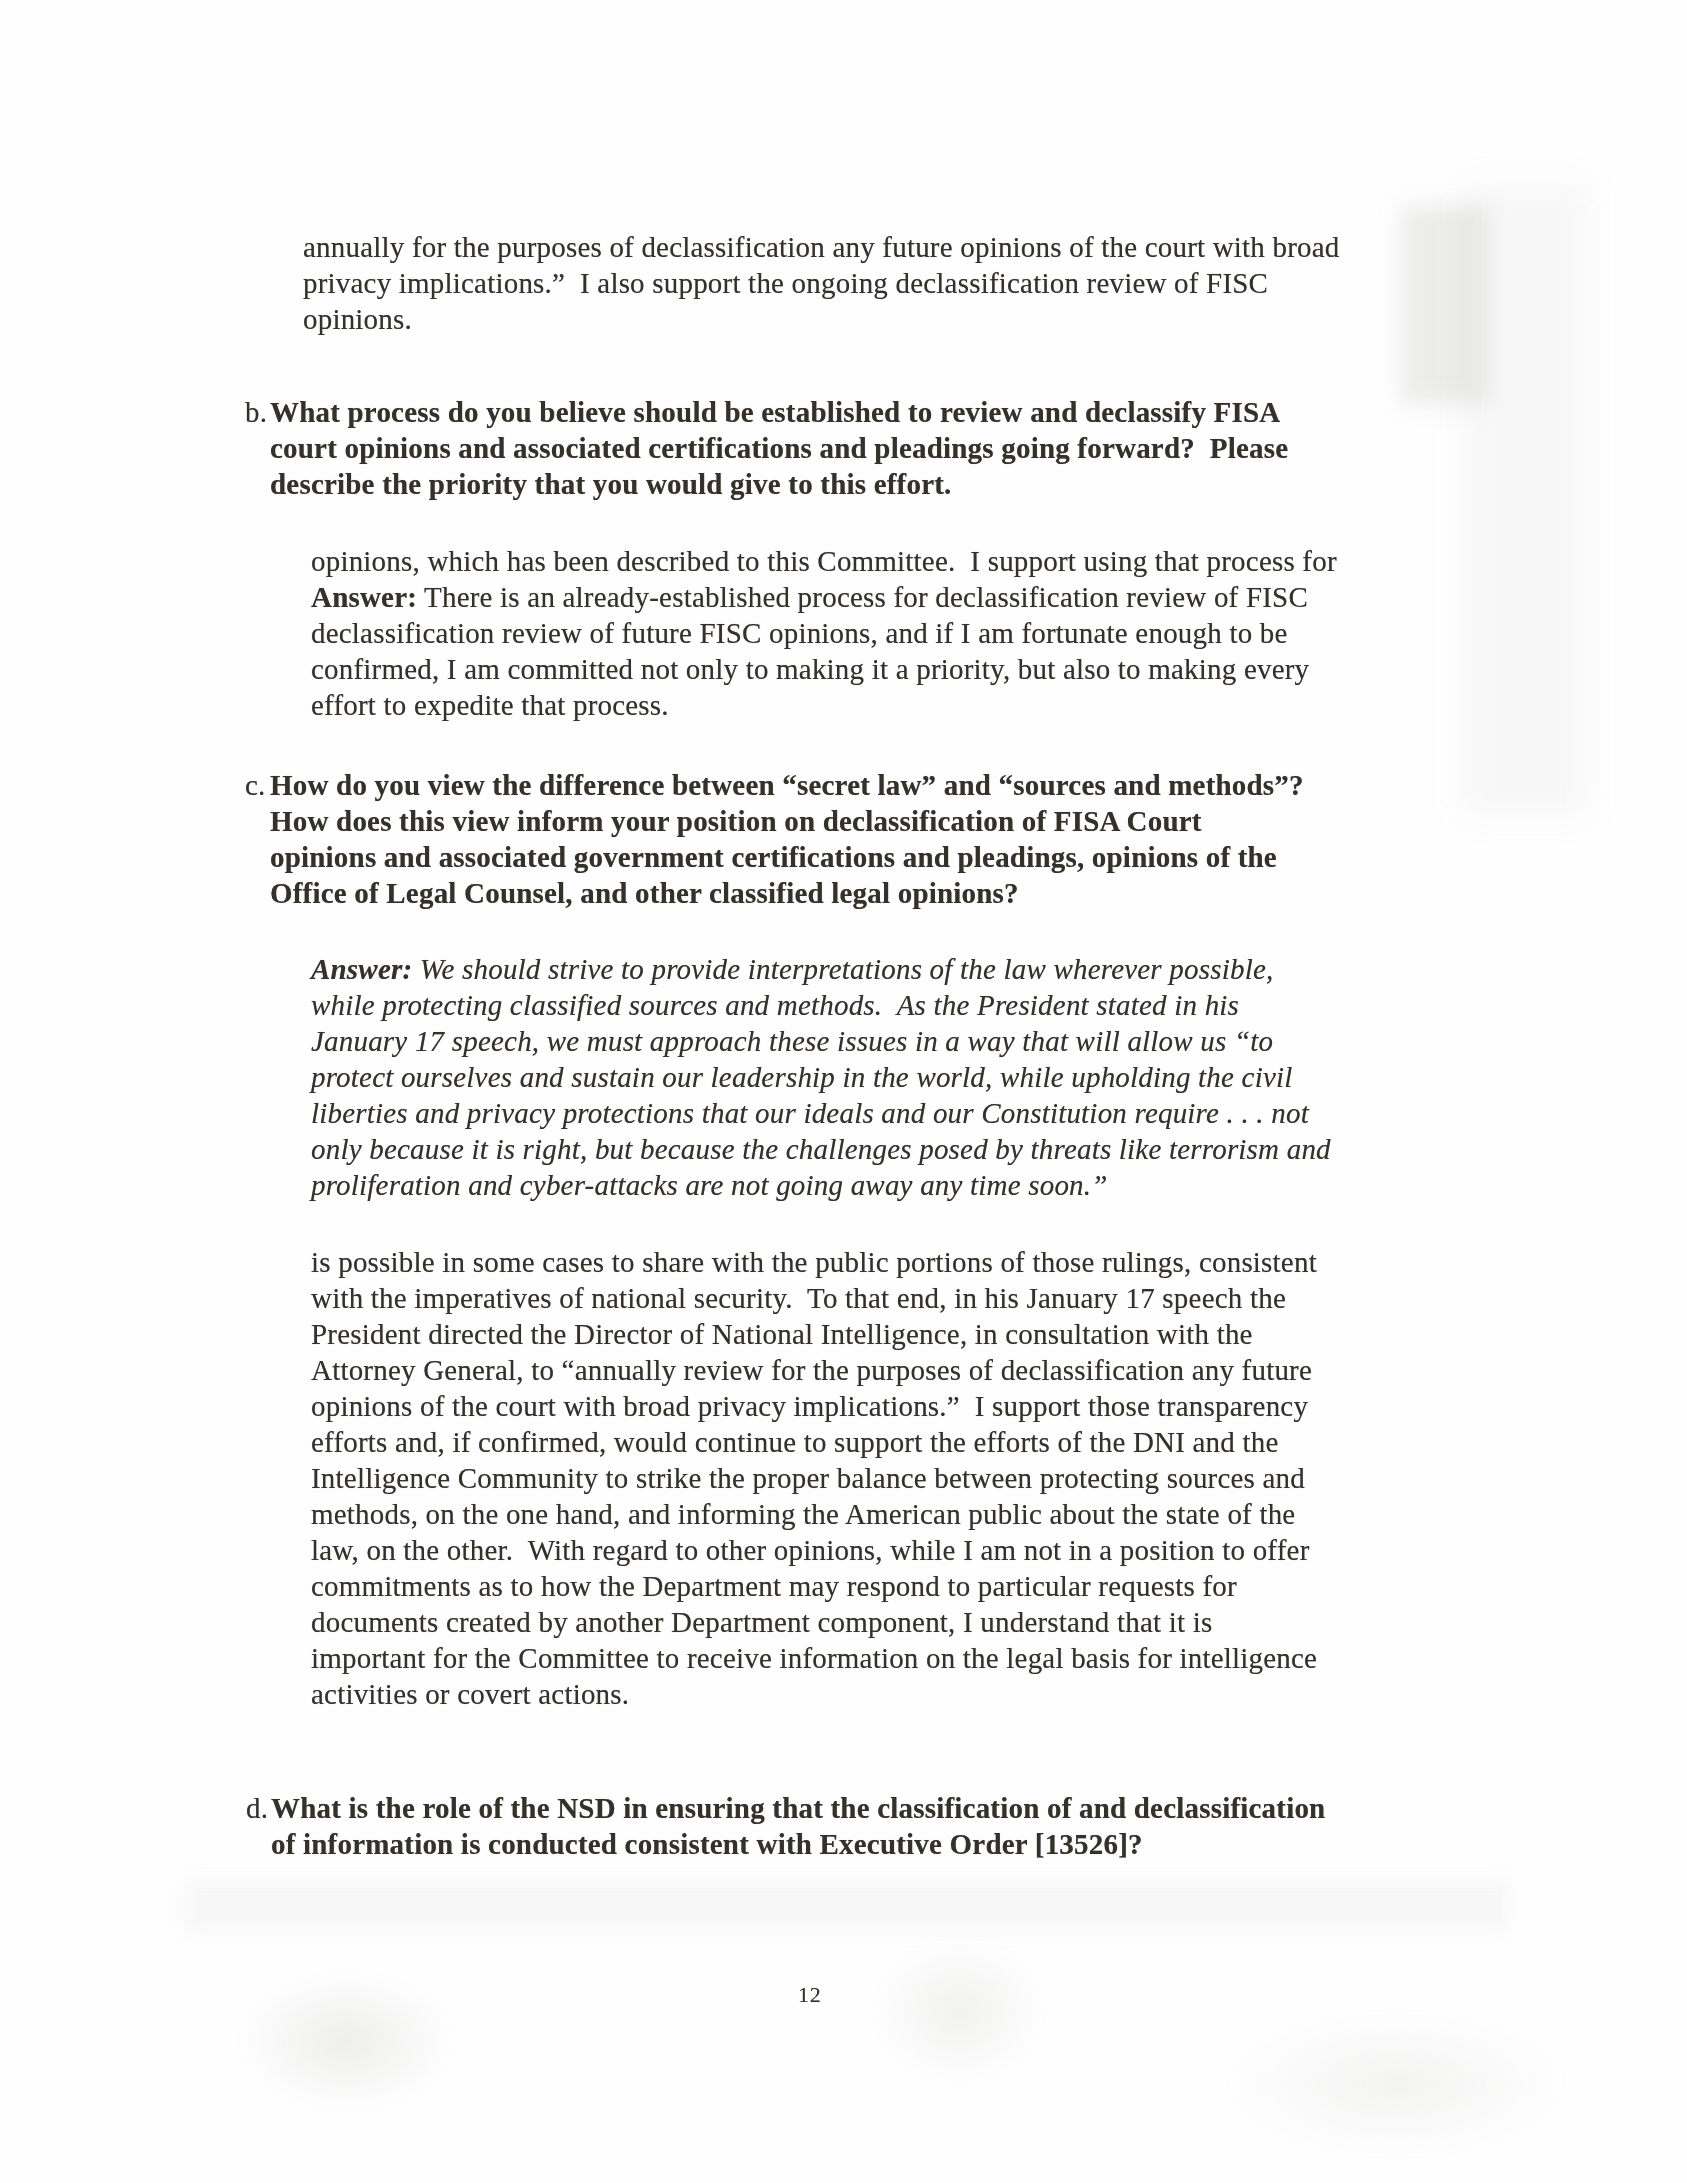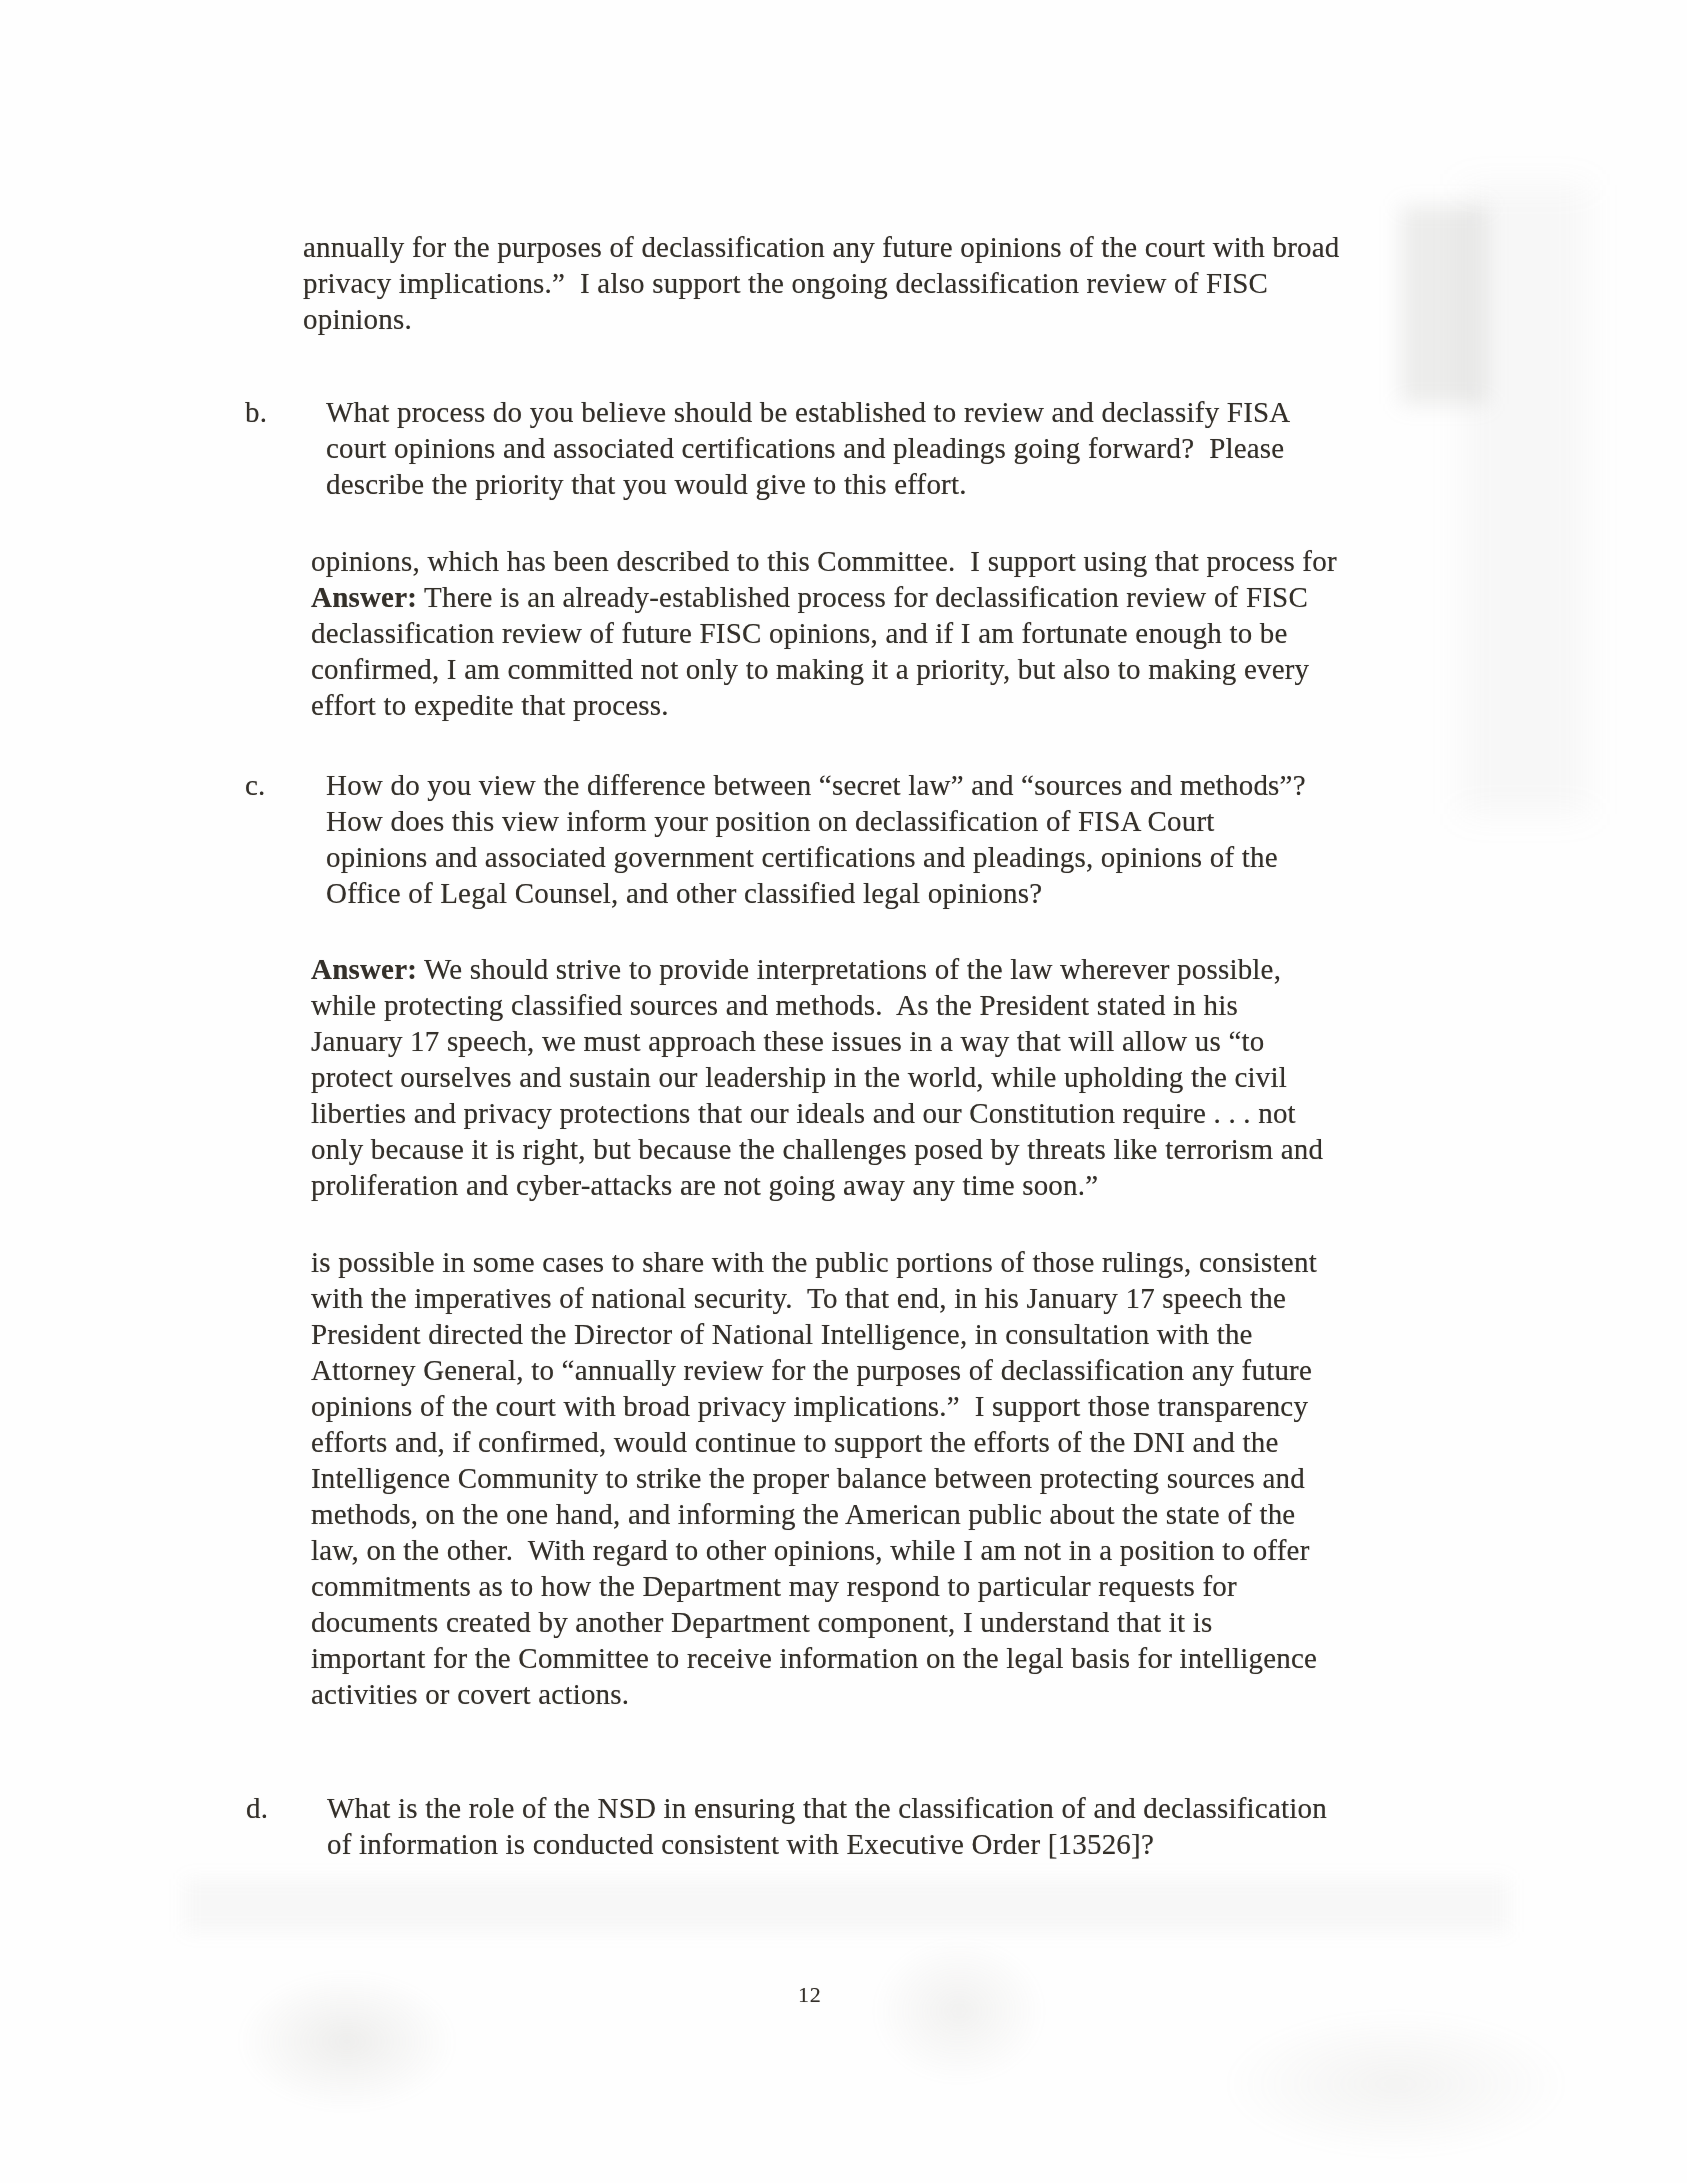--- a/index.html
+++ b/index.html
@@ -17,21 +17,21 @@
     white-space:pre;
     font-size:29px;
     line-height:36px;
     height:36px;
     letter-spacing:0.2px;
     text-shadow:0 0 0.7px rgba(55,50,44,0.5);
   }
   .bold{font-weight:700;}
   .item{position:absolute;}
   .item .label{position:absolute;left:0;top:0;}
-  .item .item-text{margin-left:81px;}
+  .item .item-text{margin-left:25px;font-weight:bold;}
   .pagenum{
     position:absolute;left:798px;top:1982px;
     font-size:22px;letter-spacing:0.7px;
     text-shadow:0 0 0.7px rgba(55,50,44,0.5);
   }
   
   .artifact{position:absolute;pointer-events:none;}
   .scan-band{left:1401px;top:206px;width:86px;height:198px;background:rgba(150,148,140,0.17);filter:blur(10.6px);}
   .scan-edge{left:1462px;top:185px;width:126px;height:629px;background:rgba(170,168,160,0.08);filter:blur(16px);}
   .scan-streak{left:185px;top:1879px;width:1323px;height:53px;background:rgba(160,158,150,0.07);filter:blur(9.3px);}
@@ -77,21 +77,21 @@
   <div class="item" style="left:245px;top:767px;">
     <span class="line label">c.</span>
     <div class="item-text">
       <div class="line">How do you view the difference between “secret law” and “sources and methods”?</div>
       <div class="line">How does this view inform your position on declassification of FISA Court</div>
       <div class="line">opinions and associated government certifications and pleadings, opinions of the</div>
       <div class="line">Office of Legal Counsel, and other classified legal opinions?</div>
     </div>
   </div>
 
-  <div class="block" style="left:311px;top:951px;">
+  <div class="block" style="left:311px;top:951px;font-style:italic;">
     <div class="line"><span class="bold">Answer:</span> <span>We should strive to provide interpretations of the law wherever possible,</span></div>
     <div class="line">while protecting classified sources and methods.  As the President stated in his</div>
     <div class="line">January 17 speech, we must approach these issues in a way that will allow us “to</div>
     <div class="line">protect ourselves and sustain our leadership in the world, while upholding the civil</div>
     <div class="line">liberties and privacy protections that our ideals and our Constitution require . . . not</div>
     <div class="line">only because it is right, but because the challenges posed by threats like terrorism and</div>
     <div class="line">proliferation and cyber-attacks are not going away any time soon.”</div>
   </div>
 
   <div class="block" style="left:311px;top:1244px;">

